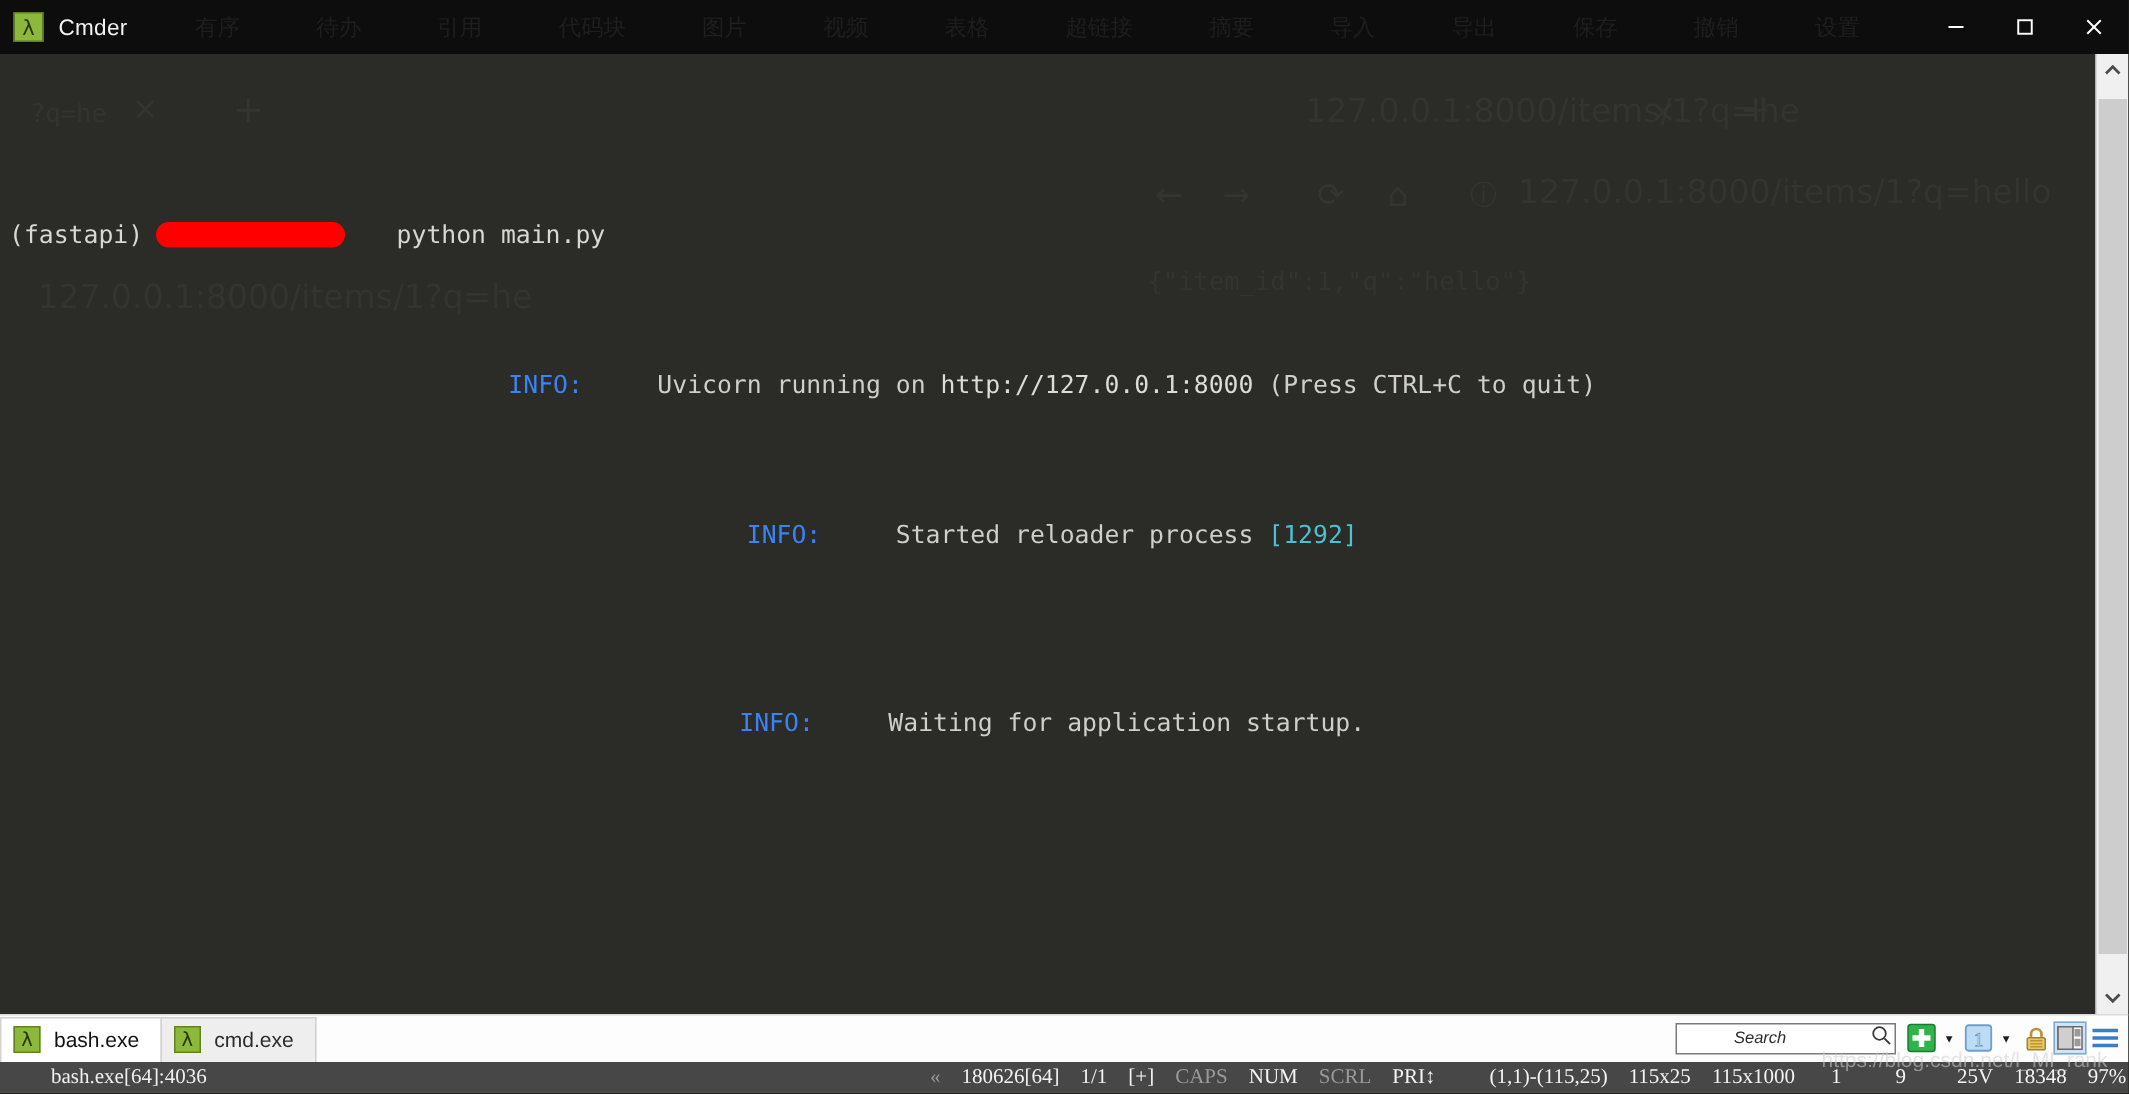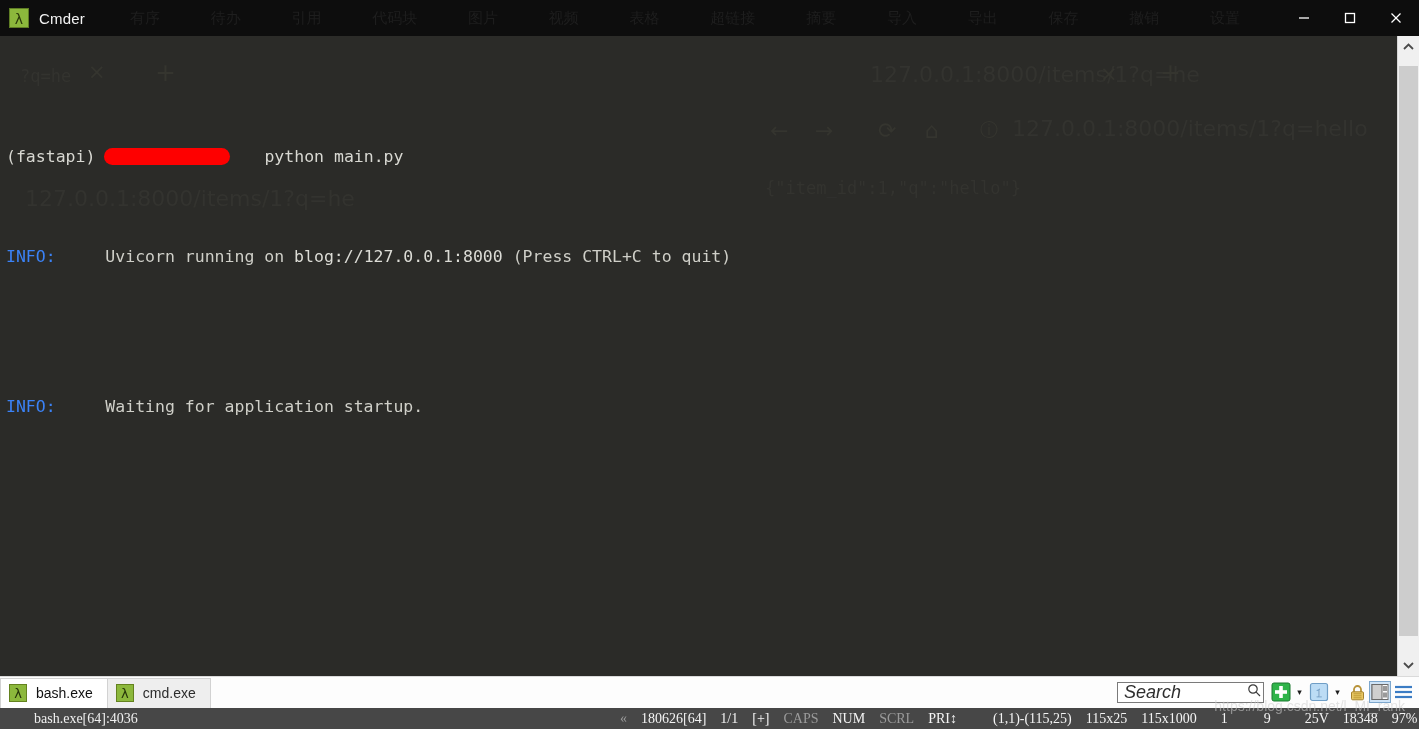--- a/index.html
+++ b/index.html
@@ -92,20 +92,21 @@
   .wc-btn svg { display: block; }
 
   
   .term-wrap {
     position: absolute;
     top: 36px; left: 0;
     width: 1397px;
     height: 575px;
     background: #2b2b28;
     overflow: hidden;
+    text-align: center;
   }
   .ghost-layer {
     position: absolute;
     inset: 0;
     z-index: 1;
     pointer-events: none;
   }
   .ghost {
     position: absolute;
     white-space: nowrap;
@@ -274,22 +275,23 @@
     border: 1px solid #7a7a7a;
     display: flex;
     align-items: center;
     padding: 0 2px 0 6px;
     box-sizing: border-box;
     margin-right: 6px;
   }
   .searchbox .ph {
     flex: 1;
     font-style: italic;
-    font-size: 18px;
+    font-size: 11px;
     color: #2e2e2e;
+    margin-left: 32px;
   }
   .tb-icon {
     width: 22px; height: 22px;
     display: flex; align-items: center; justify-content: center;
     margin-right: 1px;
   }
   .tb-caret {
     width: 13px; height: 22px;
     display: flex; align-items: center; justify-content: center;
     color: #1d1d1d;
@@ -424,22 +426,23 @@
 
     <div class="term">
 
       
       <div class="prompt-line">
         <span class="prompt-venv">(fastapi)</span>
         <span class="redact"></span>
         <span class="cmd-after">python main.py</span>
       </div>
 
-      <div class="line"><span class="c-green">INFO:</span>     <span class="c-dim">Uvicorn running on </span><span class="c-white">blog://127.0.0.1:8000</span><span class="c-dim"> (Press CTRL+C to quit)</span></div>
-
+      <div class="line"><span class="c-green">INFO:</span>     <span class="c-dim">Uvicorn running on </span><span class="c-white">http://127.0.0.1:8000</span><span class="c-dim"> (Press CTRL+C to quit)</span></div>
+
+      <div class="line"><span class="c-green">INFO:</span>     <span class="c-dim">Started reloader process </span><span class="c-cyan">[1292]</span></div>
 
 
       <div class="line"><span class="c-green">INFO:</span>     <span class="c-dim">Waiting for application startup.</span></div>
 
 
       
 
       
 
       

